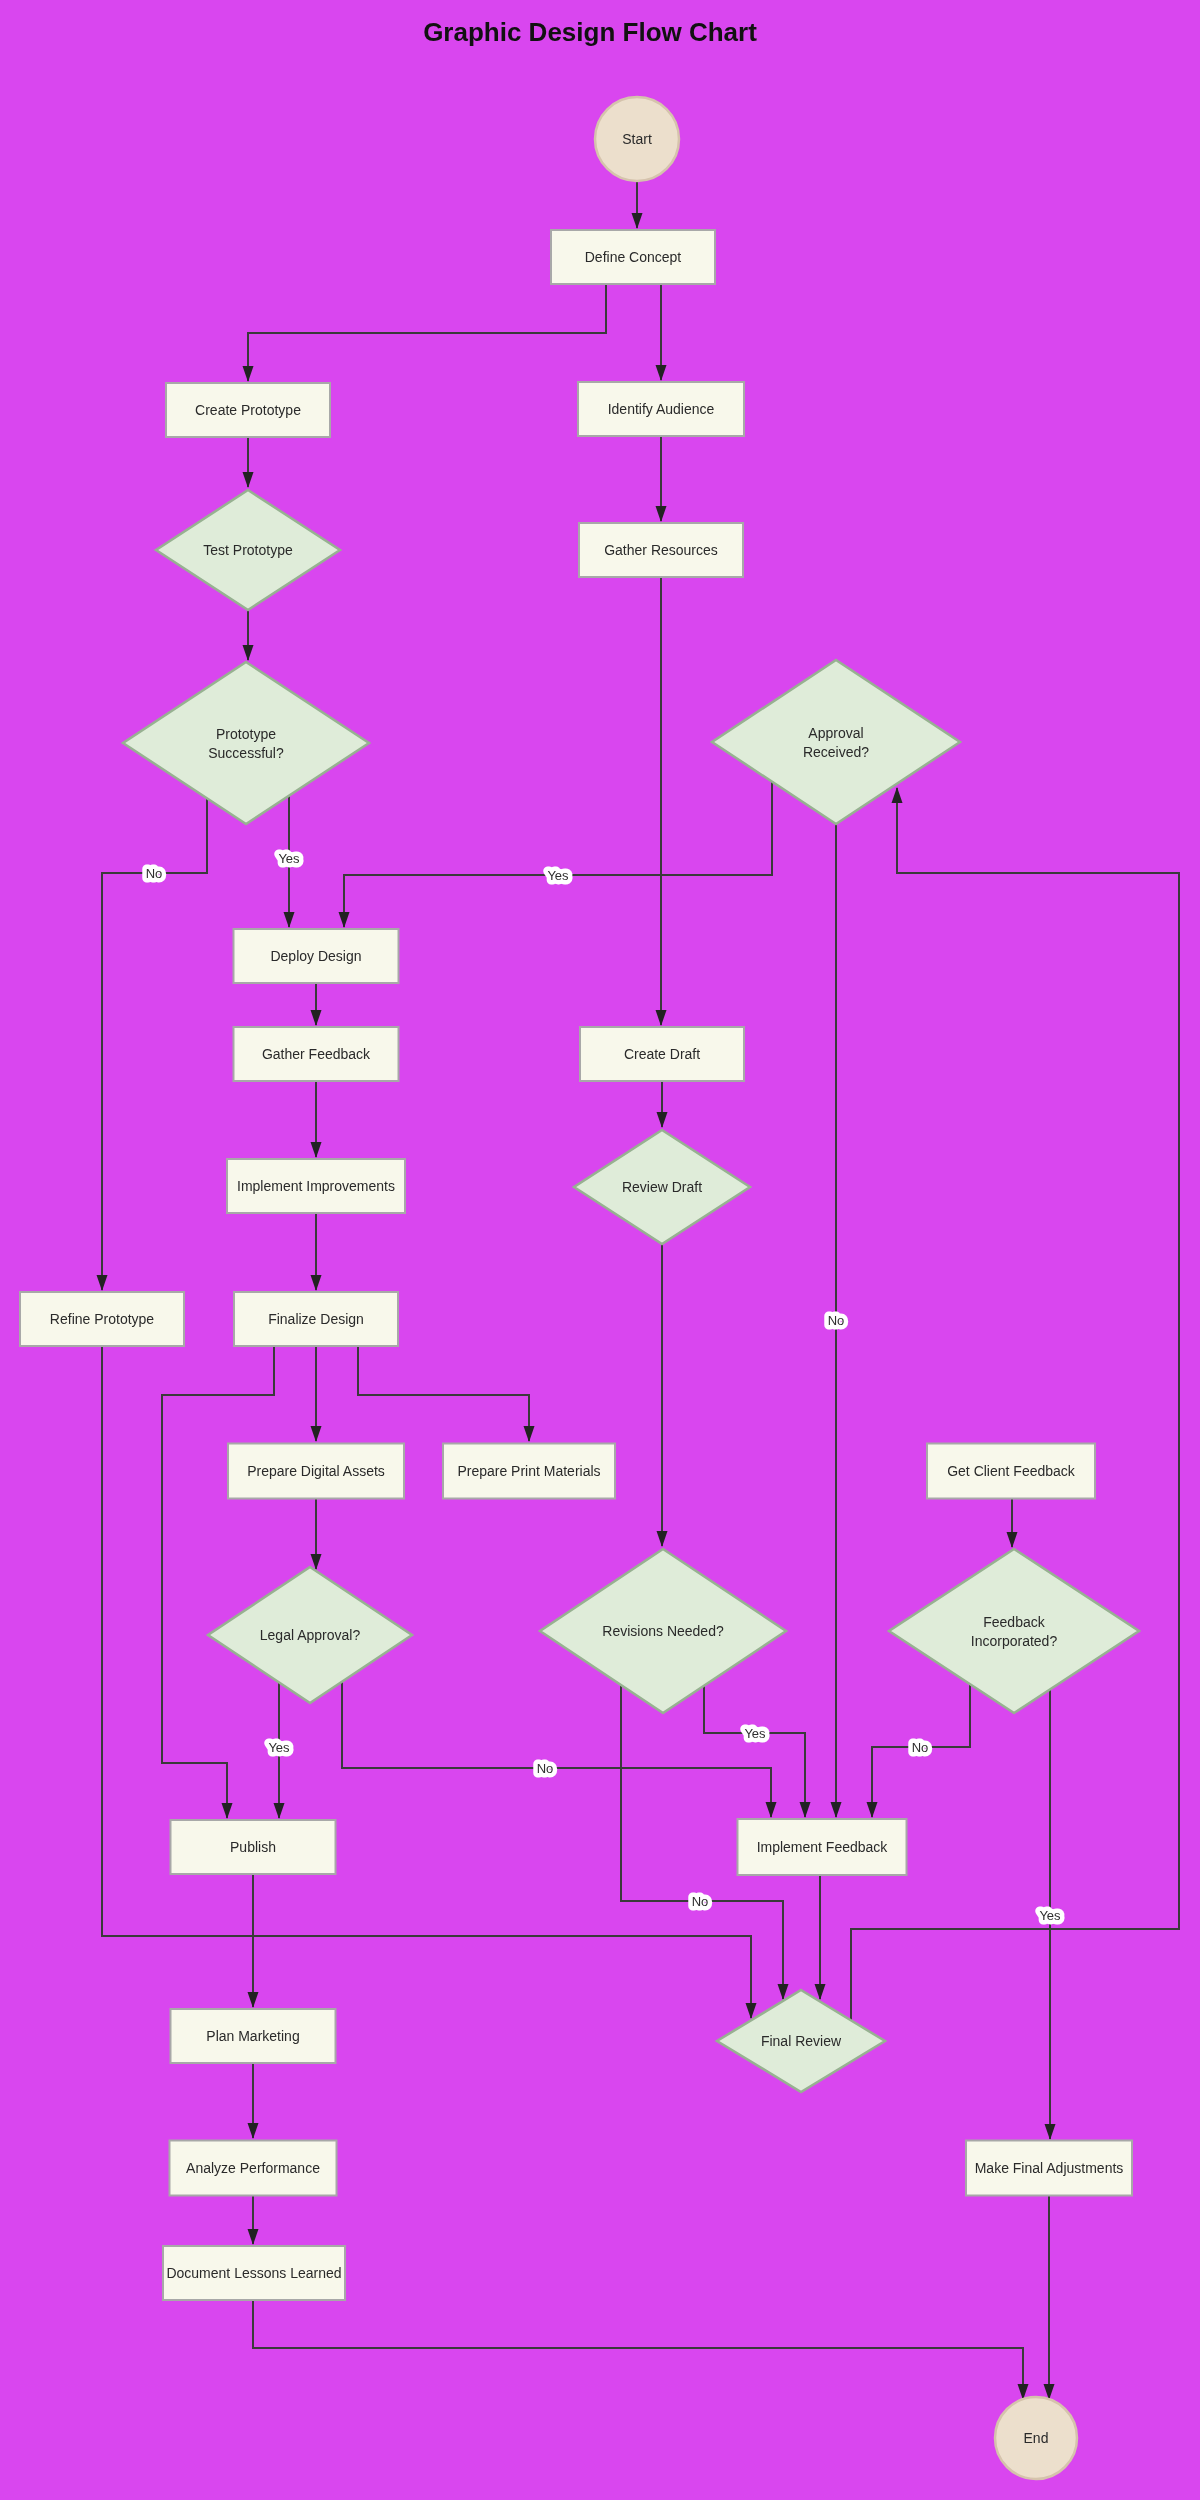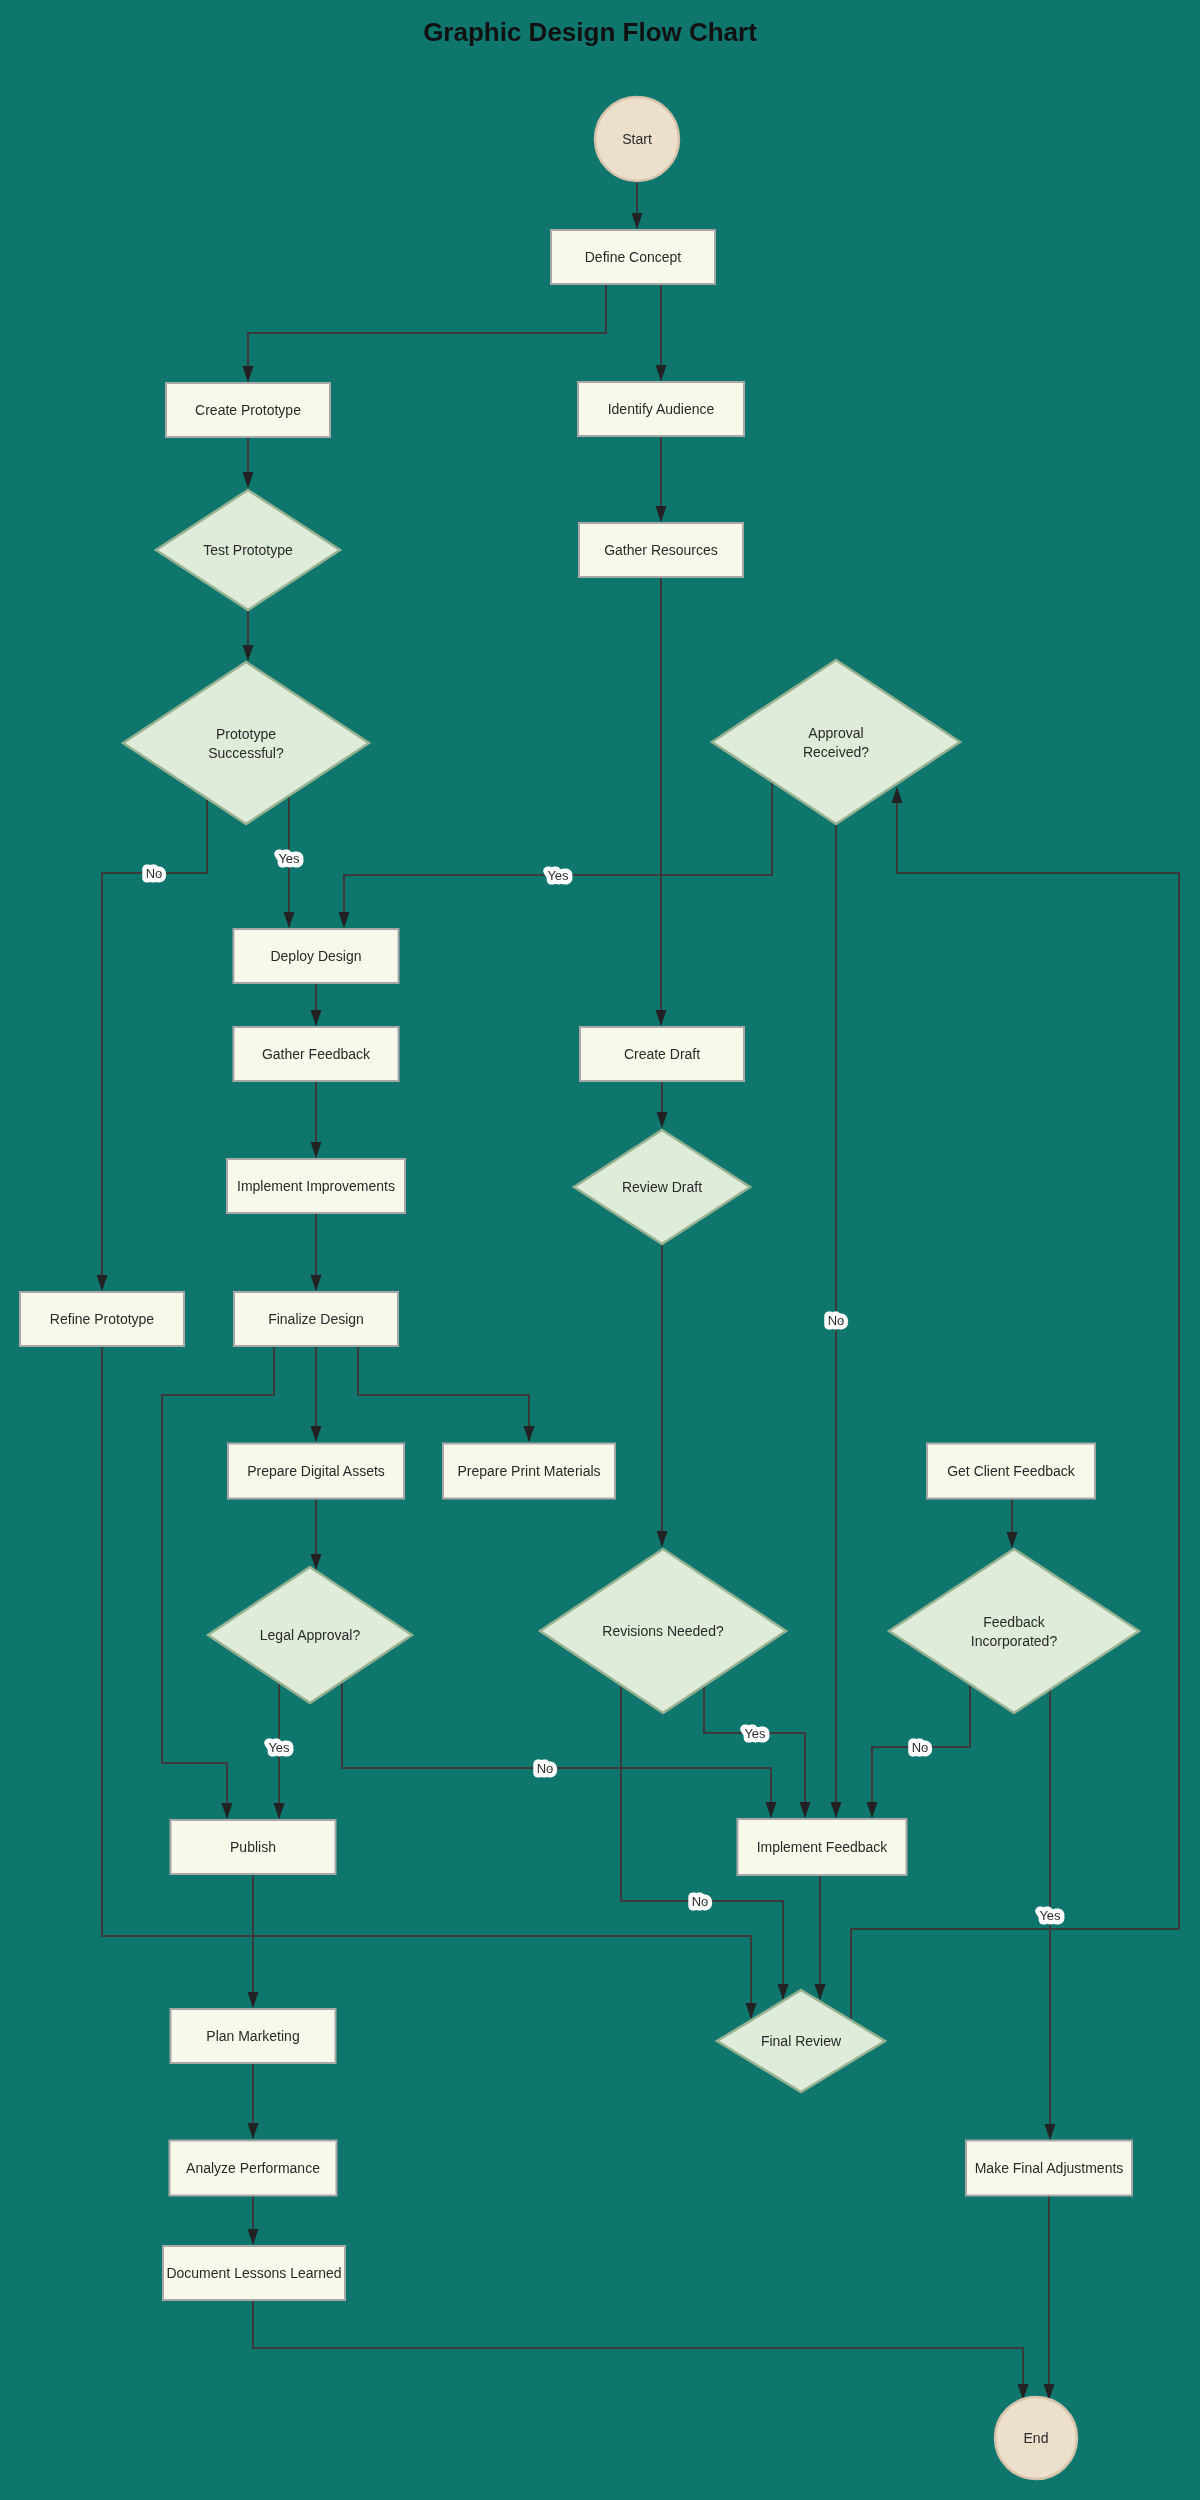--- a/index.html
+++ b/index.html
@@ -1,20 +1,20 @@
 <!DOCTYPE html>
 <html><head>
 <meta charset="utf-8">
 <style>
   html, body { margin: 0; padding: 0; background: #ffffff; }
   #page {
     position: relative;
     width: 1200px;
     height: 2500px;
-    background: #0f766e;
+    background: #d946ef;
     font-family: "Liberation Sans", sans-serif;
   }
   svg text {
     font-family: "Liberation Sans", sans-serif;
     fill: #2a2a2a;
   }
   .flow-title {
     font-size: 26px;
     font-weight: bold;
     fill: #111111;

